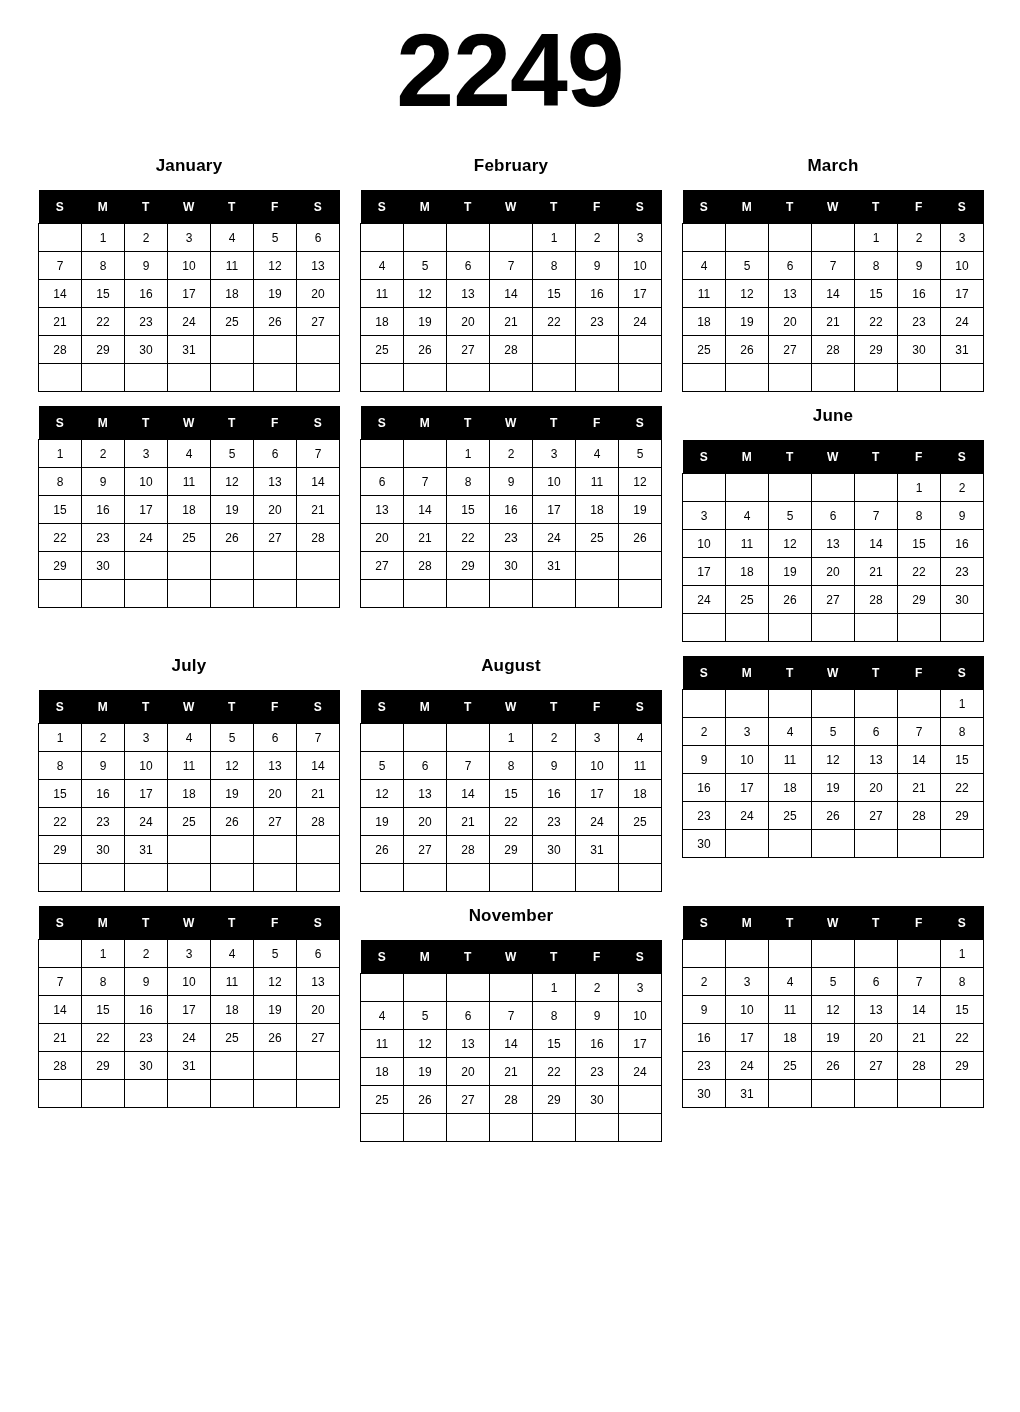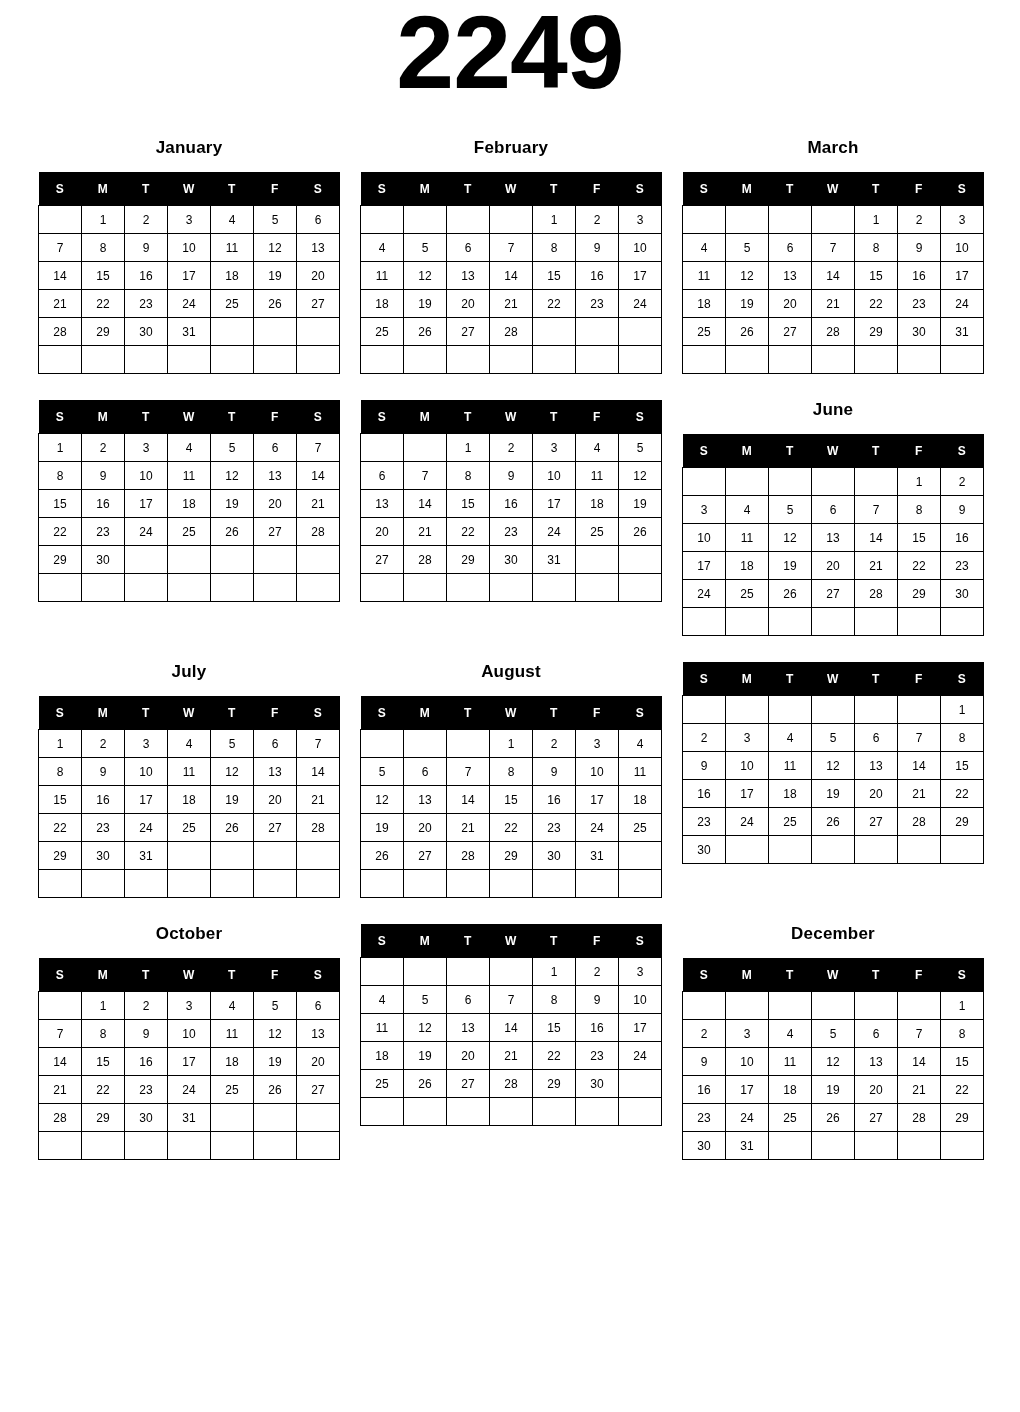--- a/index.html
+++ b/index.html
@@ -20,32 +20,33 @@
     height: 1412px;
     box-sizing: border-box;
   }
   .year-title {
     text-align: center;
     font-size: 104px;
     font-weight: bold;
     line-height: 1;
     letter-spacing: -1px;
     margin: 0;
+    padding-top: 18px;
     font-family: "Liberation Sans", sans-serif;
   }
   .grid {
     margin-top: 34px;
     padding: 0 38px;
     display: grid;
     grid-template-columns: repeat(3, 1fr);
     column-gap: 20px;
     row-gap: 0px;
   }
   .month {
-    margin-bottom: 26px;
+    margin-bottom: 14px;
   }
   .month-name {
     text-align: center;
     font-size: 17px;
     font-weight: bold;
     margin: 0 0 14px 0;
     letter-spacing: 0.2px;
   }
   table.cal {
     border-collapse: collapse;
@@ -718,21 +719,20 @@
               <td></td>
               <td></td>
               <td></td>
               <td></td>
               <td></td>
             </tr>
           </tbody>
         </table>
       </div>
       <div class="month">
-        <div class="month-name">October</div>
         <table class="cal">
           <thead>
             <tr>
               <th>S</th>
               <th>M</th>
               <th>T</th>
               <th>W</th>
               <th>T</th>
               <th>F</th>
               <th>S</th>
@@ -790,92 +790,92 @@
               <td></td>
               <td></td>
               <td></td>
               <td></td>
               <td></td>
             </tr>
           </tbody>
         </table>
       </div>
       <div class="month">
-        <table class="cal">
-          <thead>
-            <tr>
-              <th>S</th>
-              <th>M</th>
-              <th>T</th>
-              <th>W</th>
-              <th>T</th>
-              <th>F</th>
-              <th>S</th>
-            </tr>
-          </thead>
-          <tbody>
-            <tr>
-              <td></td>
-              <td></td>
-              <td></td>
-              <td></td>
-              <td>1</td>
-              <td>2</td>
-              <td>3</td>
-            </tr>
-            <tr>
-              <td>4</td>
-              <td>5</td>
-              <td>6</td>
-              <td>7</td>
-              <td>8</td>
-              <td>9</td>
-              <td>10</td>
-            </tr>
-            <tr>
-              <td>11</td>
-              <td>12</td>
-              <td>13</td>
-              <td>14</td>
-              <td>15</td>
-              <td>16</td>
-              <td>17</td>
-            </tr>
-            <tr>
-              <td>18</td>
-              <td>19</td>
-              <td>20</td>
-              <td>21</td>
-              <td>22</td>
-              <td>23</td>
-              <td>24</td>
-            </tr>
-            <tr>
-              <td>25</td>
-              <td>26</td>
-              <td>27</td>
-              <td>28</td>
-              <td>29</td>
-              <td>30</td>
-              <td></td>
-            </tr>
-            <tr>
-              <td></td>
-              <td></td>
-              <td></td>
-              <td></td>
-              <td></td>
-              <td></td>
-              <td></td>
-            </tr>
-          </tbody>
-        </table>
-      </div>
-      <div class="month">
-        <div class="month-name">December</div>
+        <div class="month-name">November</div>
+        <table class="cal">
+          <thead>
+            <tr>
+              <th>S</th>
+              <th>M</th>
+              <th>T</th>
+              <th>W</th>
+              <th>T</th>
+              <th>F</th>
+              <th>S</th>
+            </tr>
+          </thead>
+          <tbody>
+            <tr>
+              <td></td>
+              <td></td>
+              <td></td>
+              <td></td>
+              <td>1</td>
+              <td>2</td>
+              <td>3</td>
+            </tr>
+            <tr>
+              <td>4</td>
+              <td>5</td>
+              <td>6</td>
+              <td>7</td>
+              <td>8</td>
+              <td>9</td>
+              <td>10</td>
+            </tr>
+            <tr>
+              <td>11</td>
+              <td>12</td>
+              <td>13</td>
+              <td>14</td>
+              <td>15</td>
+              <td>16</td>
+              <td>17</td>
+            </tr>
+            <tr>
+              <td>18</td>
+              <td>19</td>
+              <td>20</td>
+              <td>21</td>
+              <td>22</td>
+              <td>23</td>
+              <td>24</td>
+            </tr>
+            <tr>
+              <td>25</td>
+              <td>26</td>
+              <td>27</td>
+              <td>28</td>
+              <td>29</td>
+              <td>30</td>
+              <td></td>
+            </tr>
+            <tr>
+              <td></td>
+              <td></td>
+              <td></td>
+              <td></td>
+              <td></td>
+              <td></td>
+              <td></td>
+            </tr>
+          </tbody>
+        </table>
+      </div>
+      <div class="month">
         <table class="cal">
           <thead>
             <tr>
               <th>S</th>
               <th>M</th>
               <th>T</th>
               <th>W</th>
               <th>T</th>
               <th>F</th>
               <th>S</th>

